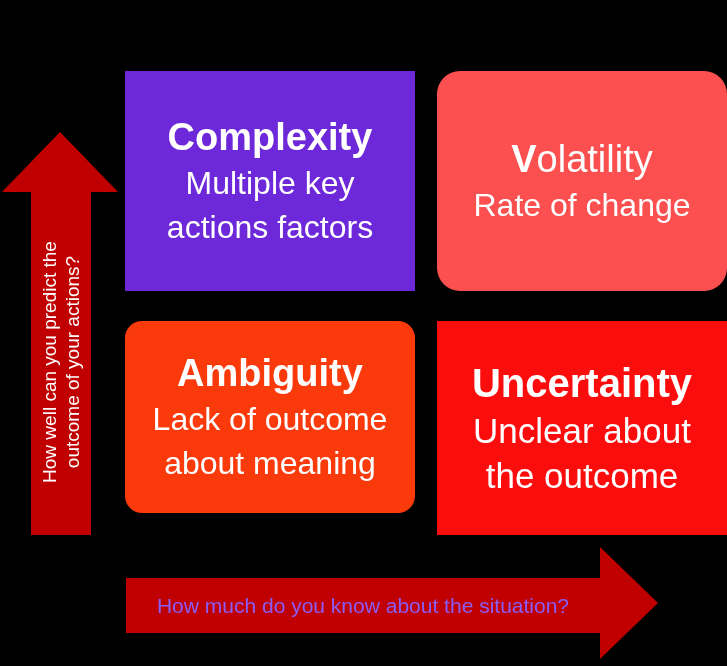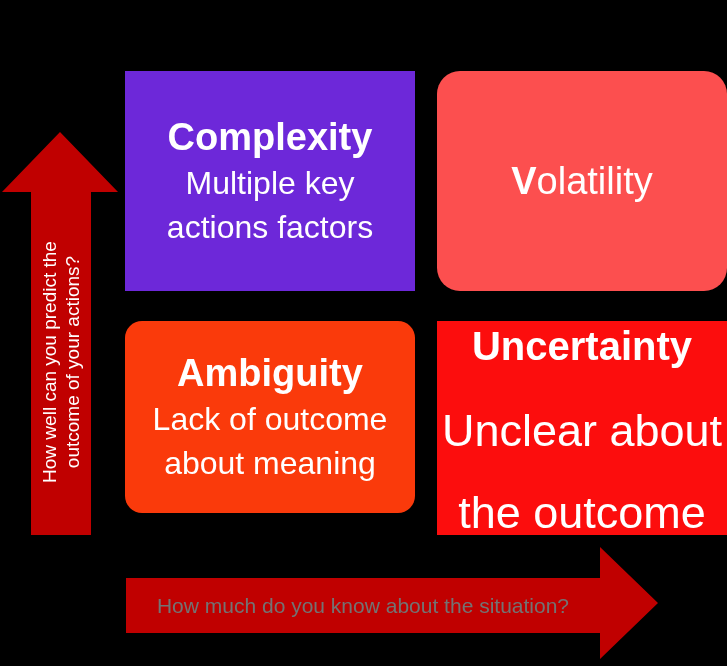--- a/index.html
+++ b/index.html
@@ -22,35 +22,35 @@
     display: flex;
     flex-direction: column;
     justify-content: center;
     align-items: center;
     text-align: center;
     color: #FFFFFF;
   }
   .q-tl { left: 125px; top: 71px;  width: 290px; height: 220px; }
   .q-tr { left: 437px; top: 71px;  width: 290px; height: 220px; }
   .q-bl { left: 125px; top: 321px; width: 290px; height: 192px; border-radius: 17px; }
-  .q-br { left: 437px; top: 321px; width: 290px; height: 214px; justify-content: space-between; }
+  .q-br { left: 437px; top: 321px; width: 290px; height: 214px; }
   .q-title {
     font-size: 38px;
     font-weight: bold;
     line-height: 48px;
     letter-spacing: 0px;
   }
   .q-title .regular { font-weight: normal; }
   .q-br .q-title { font-size: 40px; line-height: 50px; }
   .q-line {
     font-size: 32px;
     font-weight: normal;
     line-height: 44px;
   }
-  .q-br .q-line { font-size: 45px; line-height: 45px; margin-top: 32px; }
+  .q-br .q-line { font-size: 35px; line-height: 45px; }
   .axis-svg { position: absolute; display: block; }
   .y-axis-svg { left: 0px; top: 128px; }
   .x-axis-svg { left: 124px; top: 545px; }
   .y-axis-label {
     position: absolute;
     left: 61px;
     top: 362px;
     width: 360px;
     margin-left: -180px;
     text-align: center;
@@ -63,21 +63,21 @@
   }
   .x-axis-label {
     position: absolute;
     left: 126px;
     top: 578px;
     width: 474px;
     height: 55px;
     display: flex;
     justify-content: center;
     align-items: center;
-    color: #737373;
+    color: #8b5cf6;
     font-size: 21px;
   }
 </style>
 </head>
 <body>
 
 <div class="stage" style="background-color: rgb(0, 0, 0);">
 
   <svg class="axis-svg y-axis-svg" width="122" height="410" viewBox="0 0 122 410">
     <polygon points="60,4 118,64 91,64 91,407 31,407 31,64 2,64" style="fill: rgb(192, 0, 0);"></polygon>
@@ -93,20 +93,21 @@
   <div class="x-axis-label">How much do you know about the situation?</div>
 
   <div class="quadrant q-tl" style="background-color: #6d28d9;">
     <div class="q-title">Complexity</div>
     <div class="q-line">Multiple key</div>
     <div class="q-line">actions factors</div>
   </div>
 
   <div class="quadrant q-tr" style="background-color: rgb(252, 79, 79); border-radius: 23px;">
     <div class="q-title"><span>V</span><span class="regular">olatility</span></div>
+    <div class="q-line">Rate of change</div>
   </div>
 
   <div class="quadrant q-bl" style="background-color: rgb(250, 58, 11);">
     <div class="q-title">Ambiguity</div>
     <div class="q-line">Lack of outcome</div>
     <div class="q-line">about meaning</div>
   </div>
 
   <div class="quadrant q-br" style="background-color: rgb(252, 13, 13);">
     <div class="q-title">Uncertainty</div>

